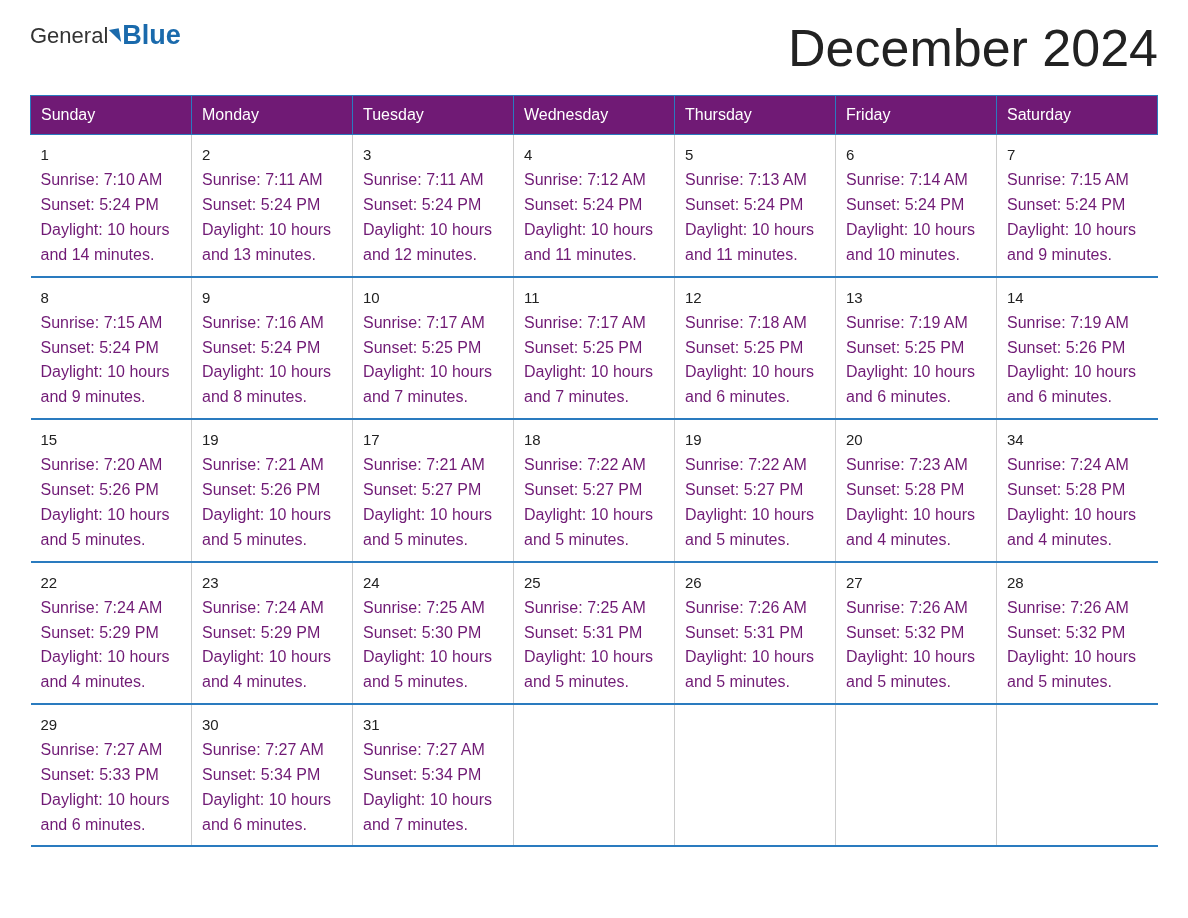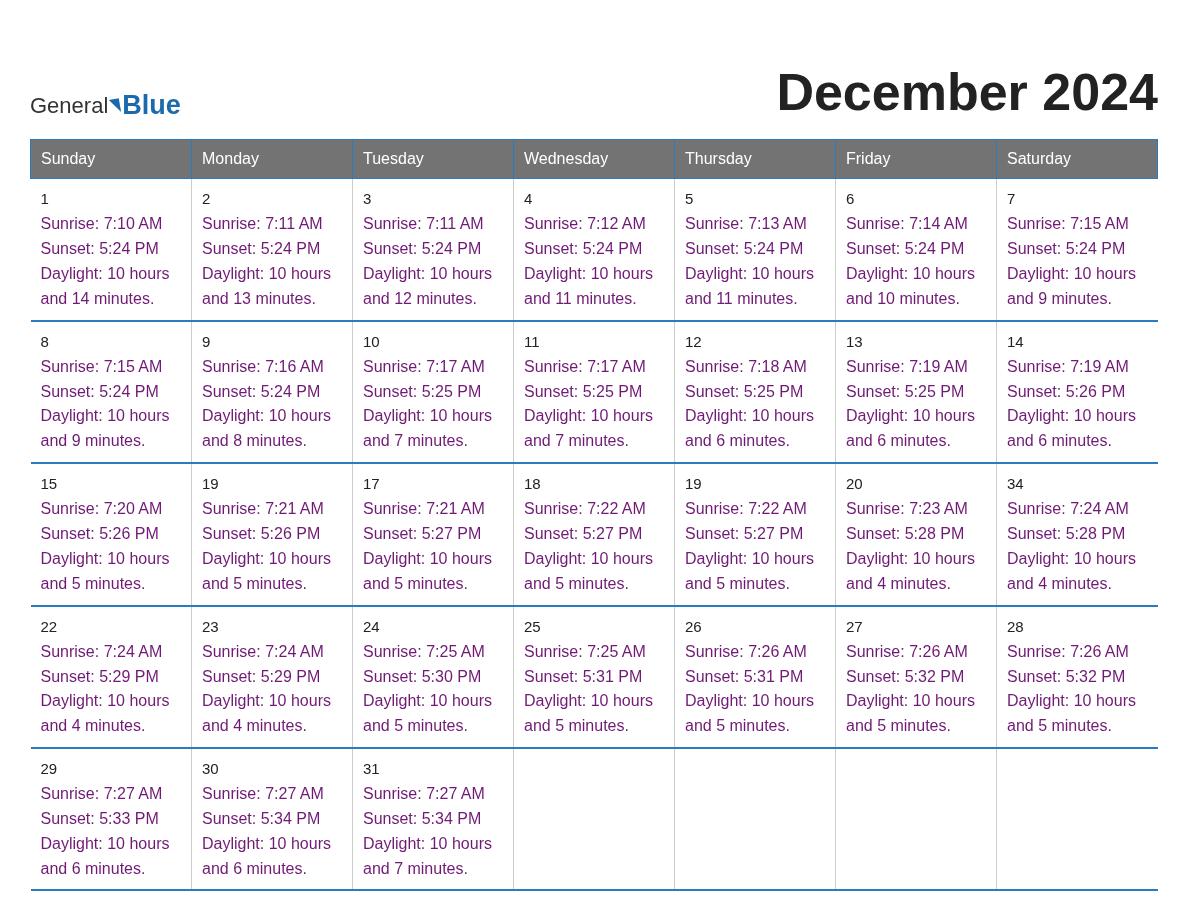--- a/index.html
+++ b/index.html
@@ -5,23 +5,22 @@
     * { box-sizing: border-box; margin: 0; padding: 0; }
     body {
       font-family: Arial, sans-serif;
       background: #ffffff;
       padding: 20px 30px;
       color: #222;
     }
     .header {
       display: flex;
       justify-content: space-between;
-      align-items: flex-end;
+      align-items: flex-start;
       margin-bottom: 18px;
-      margin-top: 44px;
     }
     .logo {
       display: flex;
       flex-direction: column;
       align-items: flex-start;
     }
     .logo-text {
       display: flex;
       align-items: center;
       font-size: 22px;
@@ -35,35 +34,35 @@
       border-right: 0px solid transparent;
       border-top: 14px solid #1a6aac;
       display: inline-block;
       margin: 0 2px;
       transform: rotate(-10deg);
     }
     .logo-blue { color: #1a6aac; font-size: 27px; font-weight: bold; }
     .title-section { text-align: right; }
     .month-year {
       font-size: 52px;
-      font-weight: bold;
+      font-weight: normal;
       color: #222;
       line-height: 1.1;
     }
     .location {
       font-size: 22px;
       color: #555;
       margin-top: 4px;
     }
     table {
       width: 100%;
       border-collapse: collapse;
     }
     thead tr {
-      background-color: #737373;
+      background-color: #701a75;
       border-radius: 18px;
     }
     thead th {
       color: #fff;
       font-size: 16px;
       font-weight: normal;
       padding: 10px 10px;
       text-align: left;
       border: 1px solid #2a7bbf;
     }

